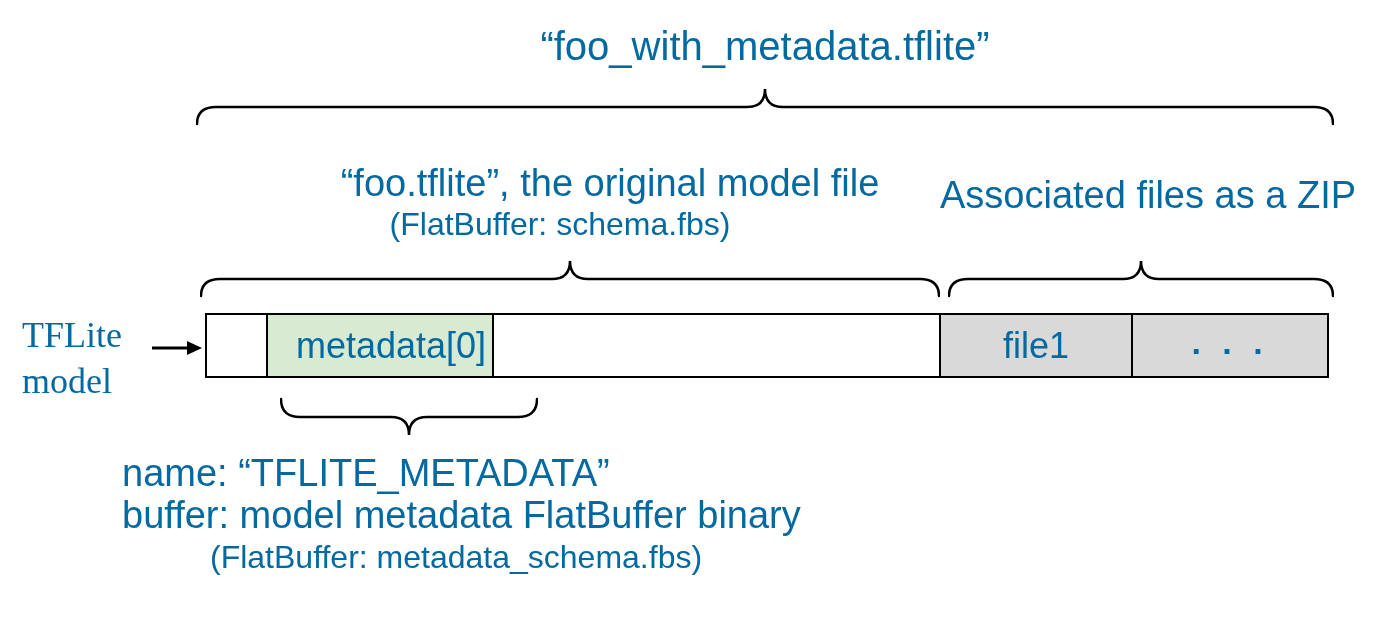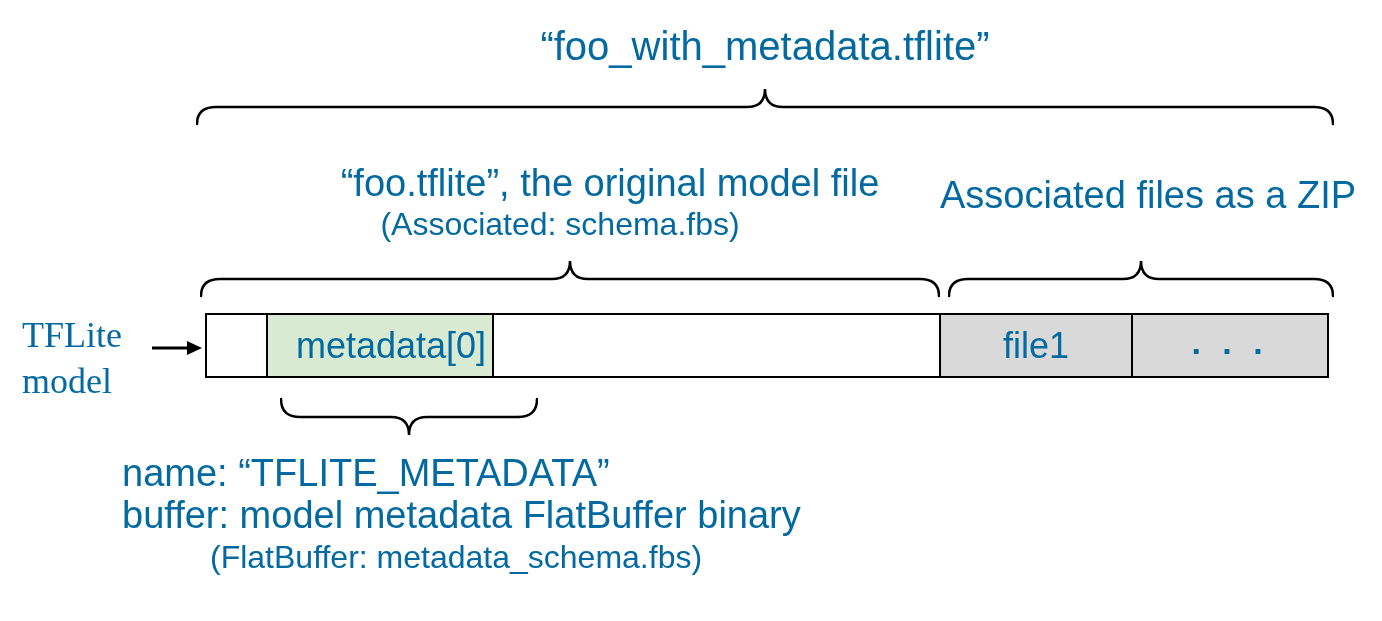--- a/index.html
+++ b/index.html
@@ -55,21 +55,21 @@
 
 <div id="canvas">
 
   <div class="abs centered label-lg" style="left:765px; top:22px;">“foo_with_metadata.tflite”</div>
 
   <svg class="brace abs" style="left:196px; top:86px;" width="1138" height="40" viewBox="0 0 1138 40">
     <path d="M 1 38 Q 1 21 20 21 L 551 21 Q 569 21 569 3 Q 569 21 587 21 L 1118 21 Q 1137 21 1137 38"></path>
   </svg>
 
   <div class="abs centered label-md" style="left:578px; top:160px;margin-left:32px;">“foo.tflite”, the original model file</div>
-  <div class="abs centered label-sm" style="left:560px; top:205px;">(Associated: schema.fbs)</div>
+  <div class="abs centered label-sm" style="left:560px; top:205px;">(FlatBuffer: schema.fbs)</div>
 
   <div class="abs centered label-md" style="left:1148px; top:172px;">Associated files as a ZIP</div>
 
   <svg class="brace abs" style="left:200px; top:258px;" width="740" height="40" viewBox="0 0 740 40">
     <path d="M 1 38 Q 1 21 20 21 L 352 21 Q 370 21 370 3 Q 370 21 388 21 L 720 21 Q 739 21 739 38"></path>
   </svg>
 
   <svg class="brace abs" style="left:948px; top:258px;" width="386" height="40" viewBox="0 0 386 40">
     <path d="M 1 38 Q 1 21 20 21 L 175 21 Q 193 21 193 3 Q 193 21 211 21 L 366 21 Q 385 21 385 38"></path>
   </svg>

